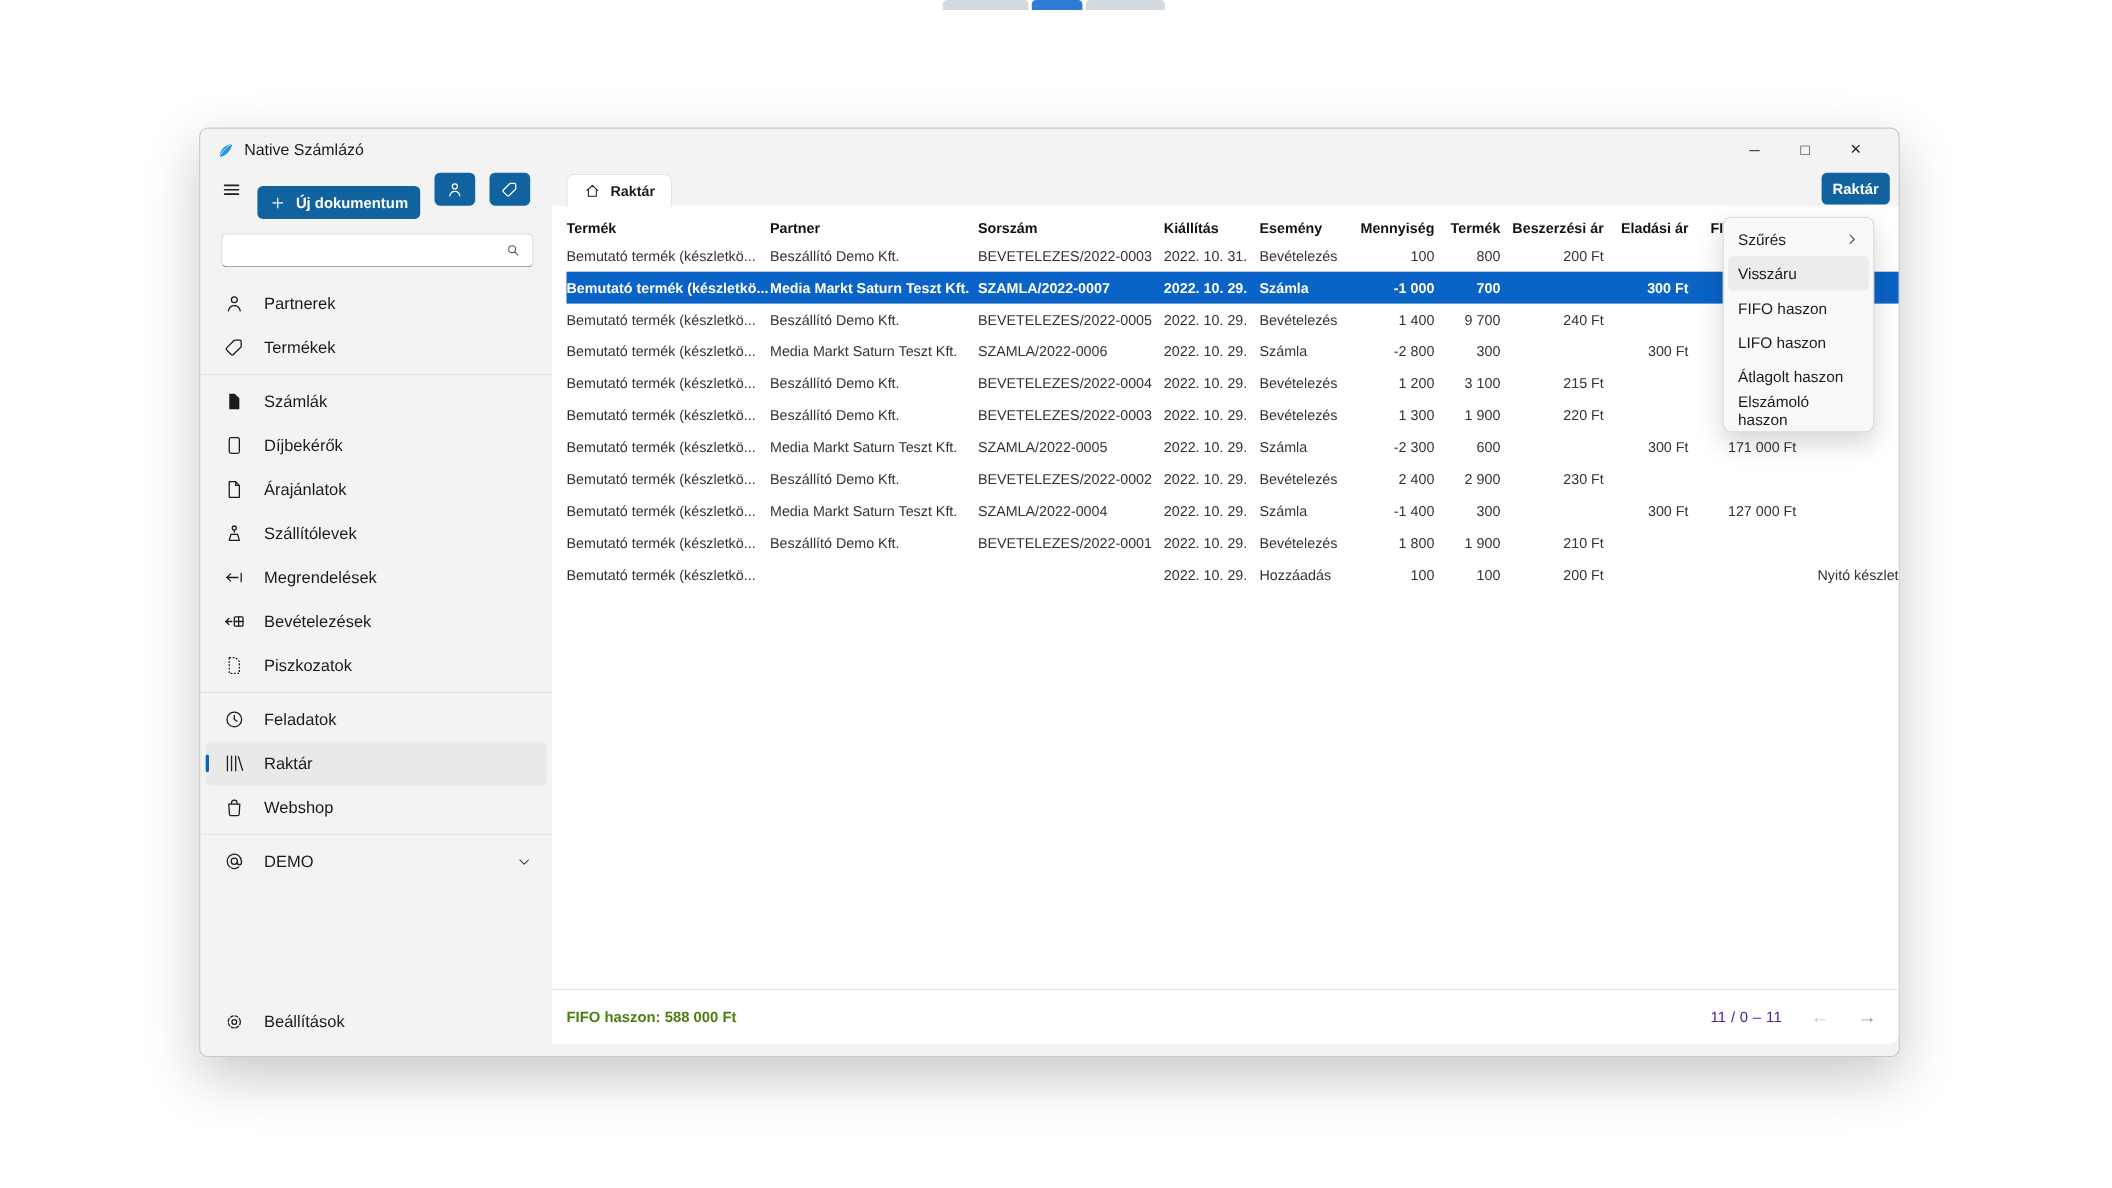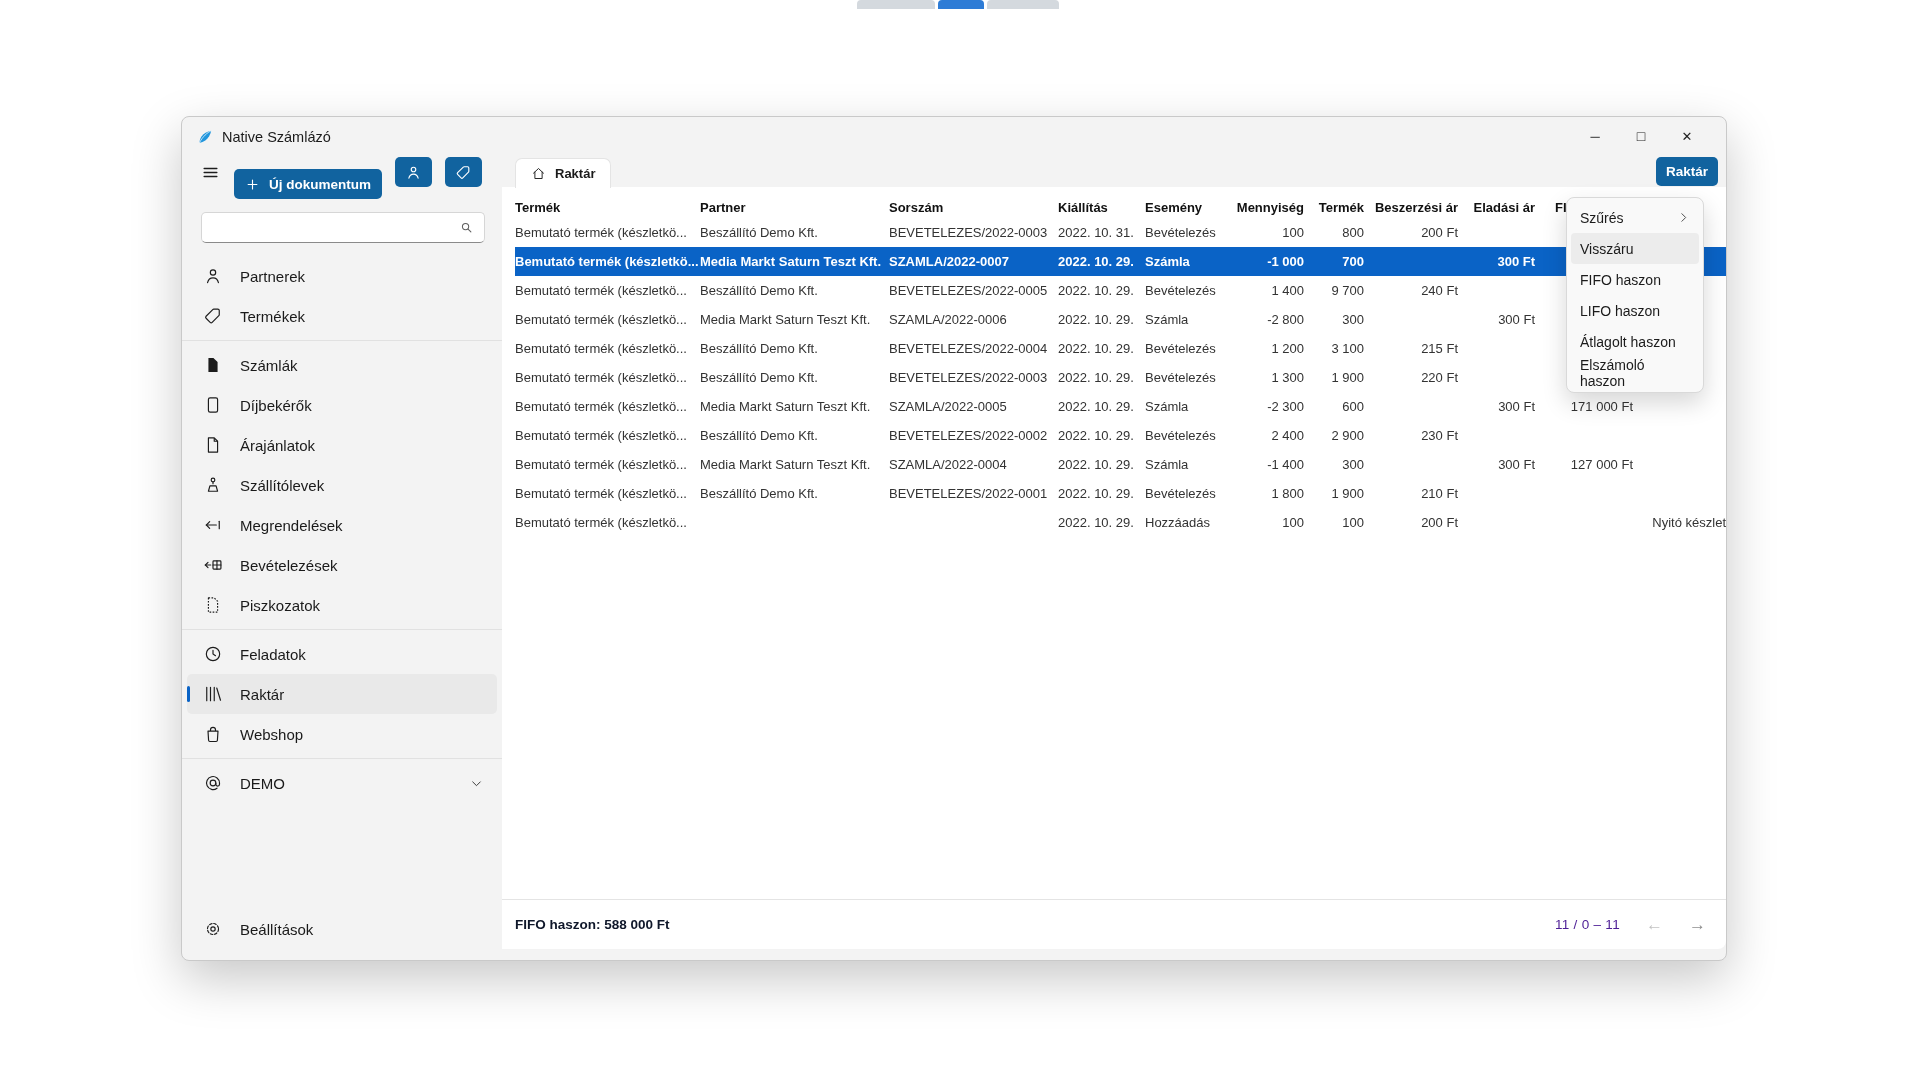--- a/index.html
+++ b/index.html
@@ -71,21 +71,21 @@
   .thead-row { margin-top:9px; height:22px; align-items:center; }
   .th { font-size:13px; font-weight:700; color:#111; white-space:nowrap; overflow:hidden; }
   .tr { height:29px; align-items:center; font-size:13px; color:#333; }
   .td { white-space:nowrap; overflow:hidden; }
   .al-r { text-align:right; }
   .tr.selected { background:#0a63c6; color:#fff; font-weight:600; }
 
   
   .footer { position:absolute; left:0; right:0; bottom:0; height:50px; border-top:1px solid #e4e4e4;
             display:flex; align-items:center; }
-  .footer-summary { margin-left:13px; font-size:13.5px; font-weight:700; color:#0f172a; }
+  .footer-summary { margin-left:13px; font-size:13.5px; font-weight:700; color:#4d7c0f; }
   .pager { margin-left:auto; margin-right:20px; display:flex; align-items:center; gap:26px; }
   .pager-text { font-size:13.5px; color:#4c1d95; letter-spacing:.3px; }
   .pg-arrow { font-size:17px; }
   .pg-prev { color:#c3c3c3; }
   .pg-next { color:#8f8f8f; }
 
   
   .menu { position:absolute; left:1384px; top:80px; width:138px; background:#f9f9f9;
           border:1px solid #d9d9d9; border-radius:8px; padding:4px;
           box-shadow:0 10px 24px rgba(0,0,0,.16); z-index:10; }

